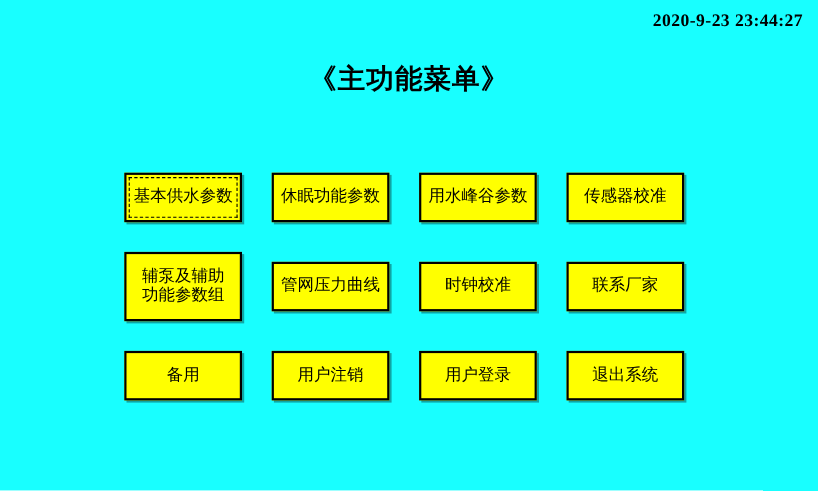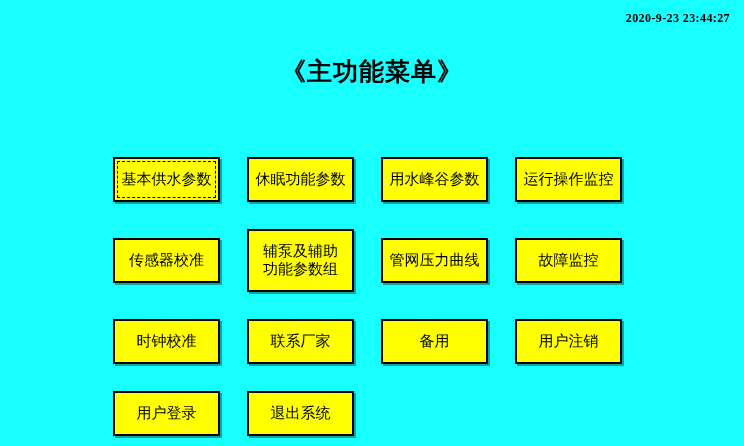--- a/index.html
+++ b/index.html
@@ -13,21 +13,21 @@
     height: 446px;
     background: #18ffff;
     font-family: "Liberation Serif", serif;
     color: #000000;
     overflow: hidden;
   }
   .timestamp {
     position: absolute;
     top: 11px;
     right: 14px;
-    font-size: 12px;
+    font-size: 16px;
     letter-spacing: 0.4px;
     font-weight: bold;
   }
   .title {
     position: absolute;
     top: 55px;
     left: 0;
     width: 100%;
     text-align: center;
     font-size: 25px;
@@ -76,27 +76,25 @@
 
   <div class="timestamp">2020-9-23 23:44:27</div>
 
   <div class="title">《主功能菜单》</div>
 
   <div class="menu-grid">
     <div class="btn focused">基本供水参数</div>
     <div class="btn">休眠功能参数</div>
     <div class="btn">用水峰谷参数</div>
 
-    <div class="btn">运行操作监控</div>
     <div class="btn">传感器校准</div>
     <div class="btn">辅泵及辅助
 功能参数组</div>
 
     <div class="btn">管网压力曲线</div>
-    <div class="btn">故障监控</div>
     <div class="btn">时钟校准</div>
     <div class="btn">联系厂家</div>
 
     <div class="btn">备用</div>
     <div class="btn">用户注销</div>
     <div class="btn">用户登录</div>
     <div class="btn">退出系统</div>
   </div>
 
 </div>

